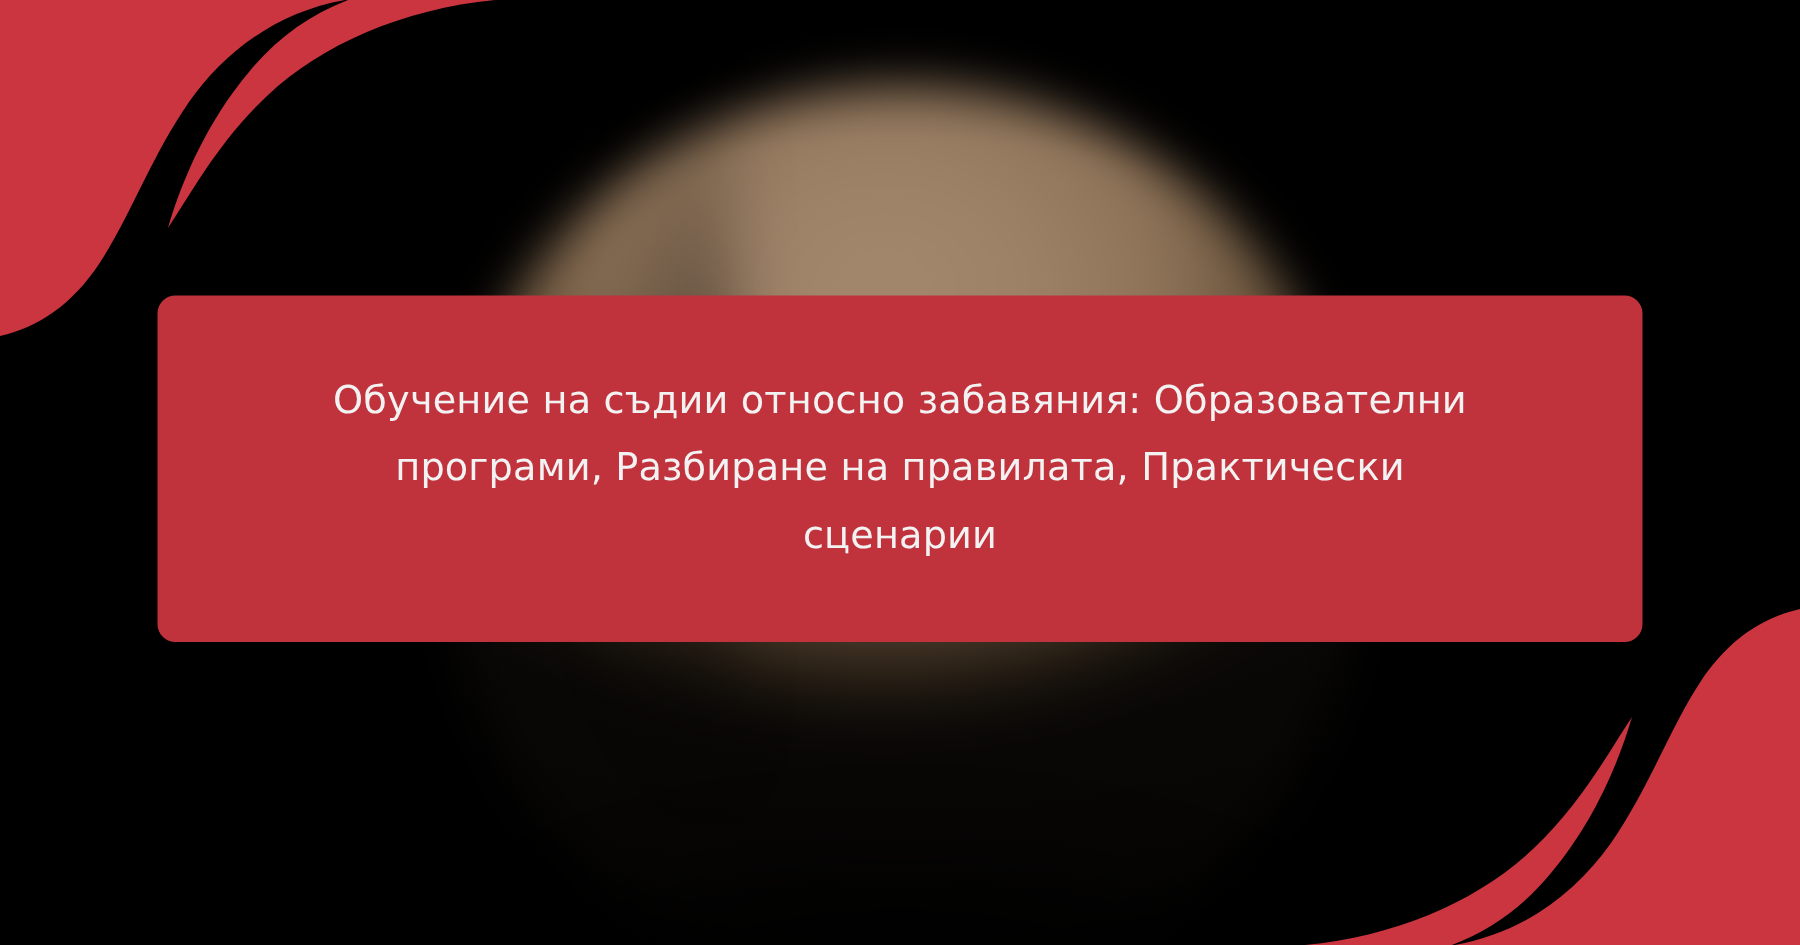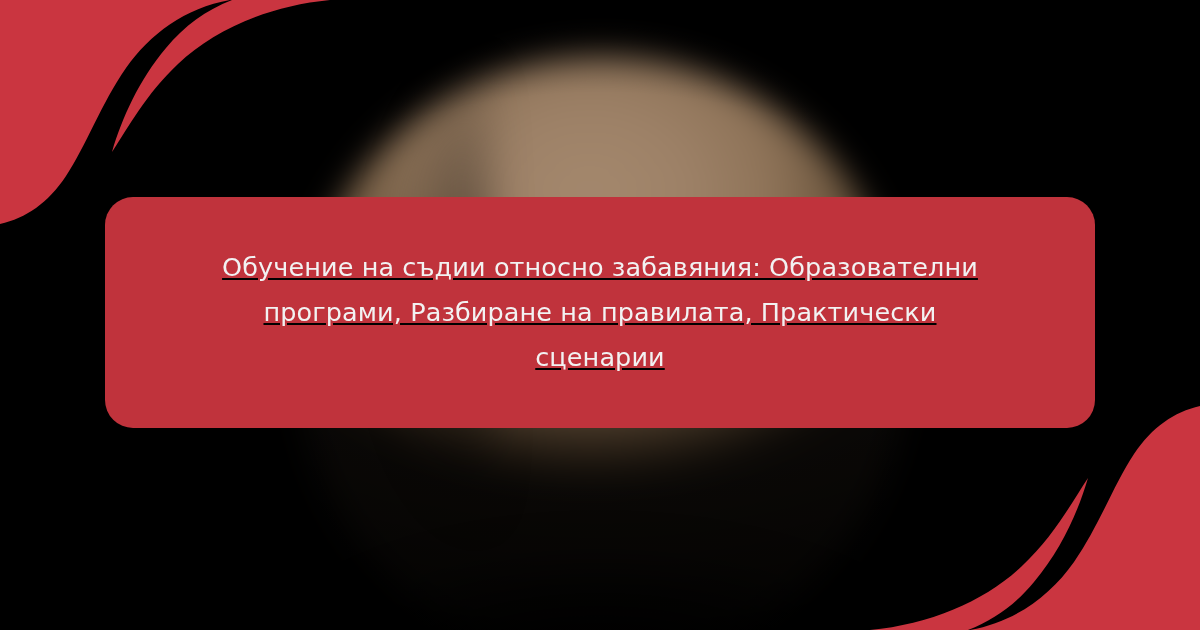--- a/index.html
+++ b/index.html
@@ -83,28 +83,27 @@
   }
   .corner-deco svg { display: block; }
 
   
   .banner {
     position: absolute;
     left: 105px;
     top: 197px;
     width: 990px;
     height: 231px;
-    border-radius: 28px;
+    border-radius: 12px;
     background: #c0333c;
     display: flex;
     align-items: center;
     justify-content: center;
     box-sizing: border-box;
     padding: 0 56px;
-    text-decoration: underline;
   }
 
   .banner-title {
     color: #f2f2f2;
     font-size: 25.5px;
     line-height: 45px;
     font-weight: 400;
     text-align: center;
     letter-spacing: 0.1px;
     max-width: 760px;

